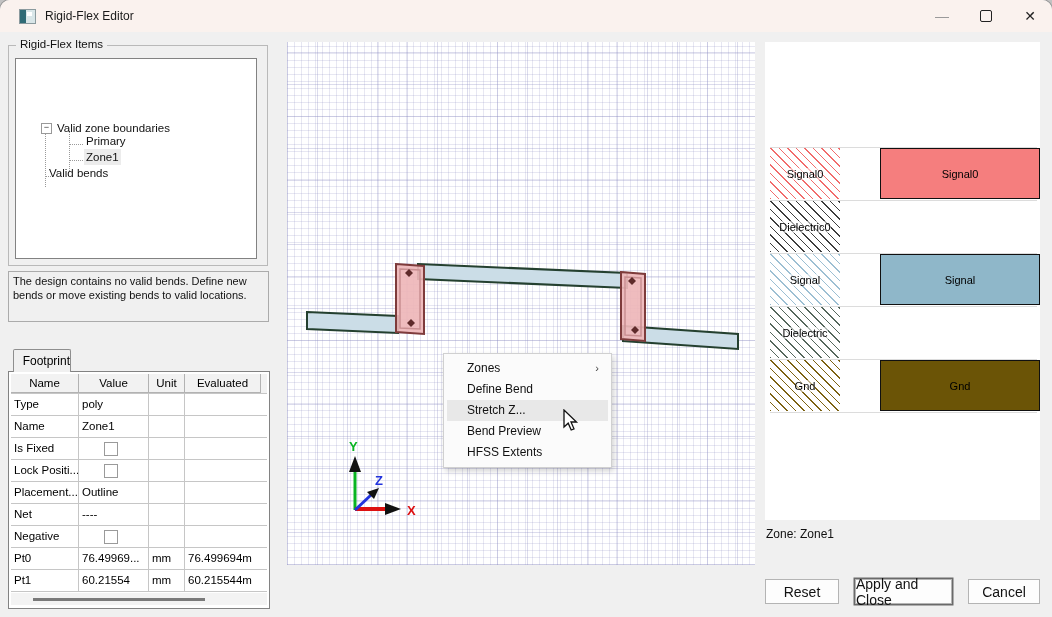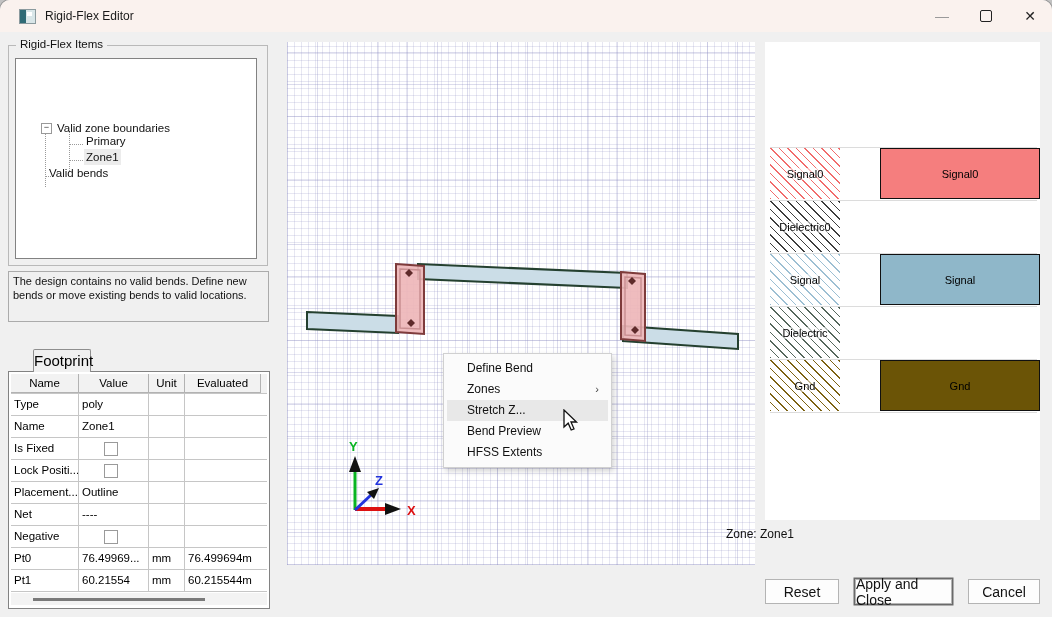--- a/index.html
+++ b/index.html
@@ -23,21 +23,21 @@
   #tree{position:absolute;left:15px;top:58px;width:240px;height:200px;overflow:hidden;font-size:11.5px;color:#111;}
   .tree-row{position:relative;height:16px;line-height:16px;white-space:nowrap;}
   .expander{position:absolute;left:10px;top:3px;width:9px;height:9px;border:1px solid #999;background:#fff;font-size:9px;line-height:7px;text-align:center;color:#333;}
   .tree-label{position:absolute;top:0;padding:0 2px;}
   .tree-label.sel{background:#ececec;}
   .dotv{position:absolute;border-left:1px dotted #9a9a9a;}
   .doth{position:absolute;border-top:1px dotted #9a9a9a;}
   
   #message-box{position:absolute;left:8px;top:271px;width:251px;height:45px;border:1px solid #ababab;padding:2px 4px;font-size:11px;line-height:1.3;color:#111;}
   
-  #footprint-tab{position:absolute;left:13px;top:349px;width:56px;height:22px;background:#f0f0f0;border:1px solid #8e8e8e;border-bottom:none;border-radius:2px 2px 0 0;font-size:15px;text-align:right;line-height:22px;z-index:2;margin-left:20px;}
+  #footprint-tab{position:absolute;left:13px;top:349px;width:56px;height:22px;background:#f0f0f0;border:1px solid #8e8e8e;border-bottom:none;border-radius:2px 2px 0 0;font-size:12px;text-align:right;line-height:22px;z-index:2;}
   #table-wrap{position:absolute;left:8px;top:371px;width:260px;height:236px;}
   #table-clip{position:absolute;left:2px;top:2px;right:2px;height:219px;overflow:hidden;background:#fff;}
   .trow{display:flex;height:21px;border-bottom:1px solid #c6c6c6;font-size:11.5px;align-items:flex-end;}
   .trow.head{height:19px;background:#f2f2f2;}
   .tcell{height:100%;border-right:1px solid #c6c6c6;padding:0 3px;line-height:20px;white-space:nowrap;overflow:hidden;box-sizing:border-box;}
   .trow.head .tcell{text-align:center;line-height:18px;border-right:1px solid #b2b2b2;border-bottom:1px solid #b2b2b2;}
   .c-name{width:68px;}.c-value{width:70px;}.c-unit{width:36px;}.c-eval{width:76px;border-right:none;}
   .cbx{width:12px;height:12px;border:1px solid #9a9a9a;background:#fff;margin:4px 0 0 22px;}
   #hscroll{position:absolute;left:2px;bottom:3px;right:2px;height:12px;background:#f3f3f3;}
   #hscroll .thumb{position:absolute;left:22px;top:5px;width:172px;height:3px;background:#7a7a7a;}
@@ -53,21 +53,21 @@
   .menu-item{position:relative;height:21px;line-height:21px;margin:0 3px;padding-left:20px;font-size:12px;color:#111;}
   .menu-item.hl{background:#e8e8e8;}
   .menu-item .sub{position:absolute;right:9px;top:0;font-size:11px;color:#444;}
   #cursor{position:absolute;left:560px;top:409px;z-index:6;}
   
   #right-panel{position:absolute;left:765px;top:42px;width:275px;height:478px;background:#fff;}
   #stackup{position:absolute;left:5px;top:105px;width:267px;}
   .sep{position:absolute;left:0;width:267px;height:1px;background:#dcdcdc;}
   .hatch{position:absolute;left:0;width:70px;display:flex;align-items:center;justify-content:center;font-size:11px;color:#000;}
   .solid{position:absolute;left:110px;width:160px;border:1.5px solid #101010;display:flex;align-items:center;justify-content:center;font-size:11px;color:#000;box-sizing:border-box;}
-  #zone-label{position:absolute;left:726px;top:527px;font-size:12px;color:#111;}
+  #zone-label{position:absolute;left:766px;top:527px;font-size:12px;color:#111;}
   
   .btn{position:absolute;top:579px;height:25px;background:#fdfdfd;border:1px solid #b4b4b4;font-size:14px;color:#111;display:flex;align-items:center;justify-content:center;box-sizing:border-box;}
   #btn-reset{left:765px;width:74px;}
   #btn-apply{left:855px;width:97px;box-shadow:0 0 0 1.5px #6a6a6a;}
   #btn-cancel{left:968px;width:72px;}
 </style>
 </head>
 <body>
 
 <div id="dialog">
@@ -210,22 +210,22 @@
       <polygon points="72,71 56,65 56,77" fill="#111"></polygon>
       <line x1="26" y1="72" x2="42" y2="57" stroke="#2233dd" stroke-width="3"></line>
       <polygon points="50,50 38,54 45,61" fill="#111"></polygon>
       <text x="20" y="13" font-size="13" font-weight="bold" fill="#09b422">Y</text>
       <text x="78" y="77" font-size="13" font-weight="bold" fill="#dd1111">X</text>
       <text x="46" y="47" font-size="13" font-weight="bold" fill="#2233dd">Z</text>
     </svg>
   </div>
 
   <div id="context-menu">
+      <div class="menu-item"><span>Zones</span><span class="sub">›</span></div>
       <div class="menu-item"><span>Define Bend</span></div>
-      <div class="menu-item"><span>Zones</span><span class="sub">›</span></div>
       <div class="menu-item hl"><span>Stretch Z...</span></div>
       <div class="menu-item"><span>Bend Preview</span></div>
       <div class="menu-item"><span>HFSS Extents</span></div>
     </div>
 
   <svg id="cursor" width="20" height="24">
     <path d="M4,1 L4,18 L8.2,14.2 L11.2,21 L14,19.8 L11,13 L16.5,13 Z" fill="#fff" stroke="#111" stroke-width="1.3"></path>
   </svg>
 
   <div id="right-panel">

